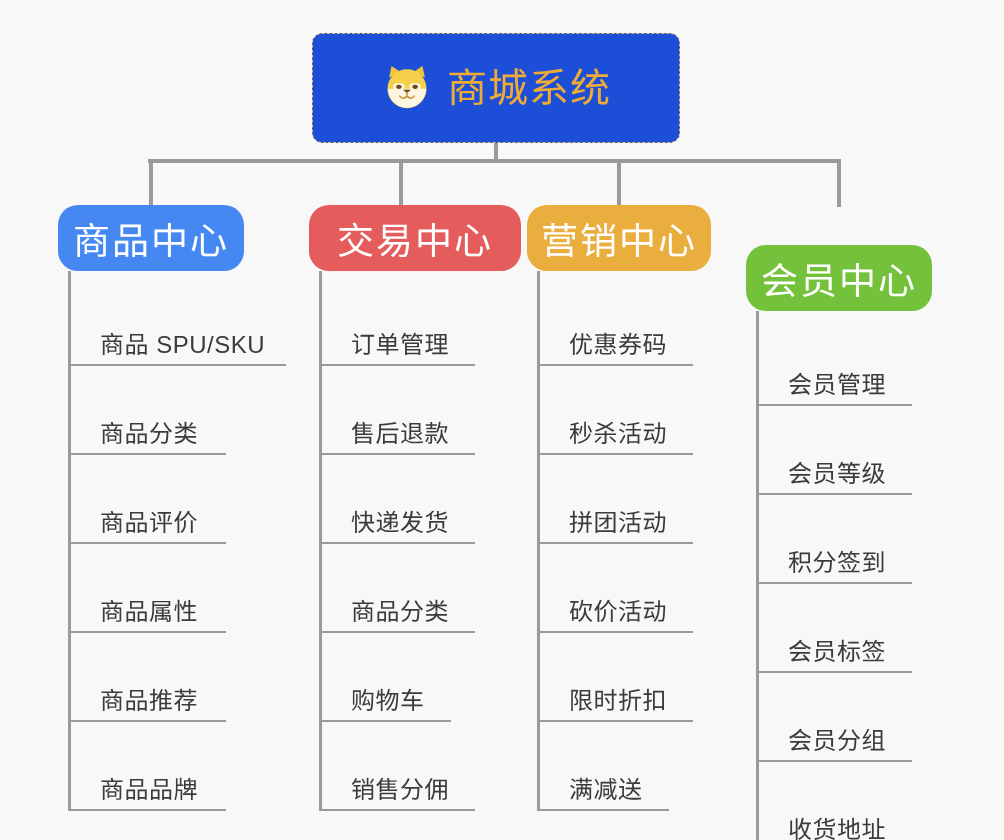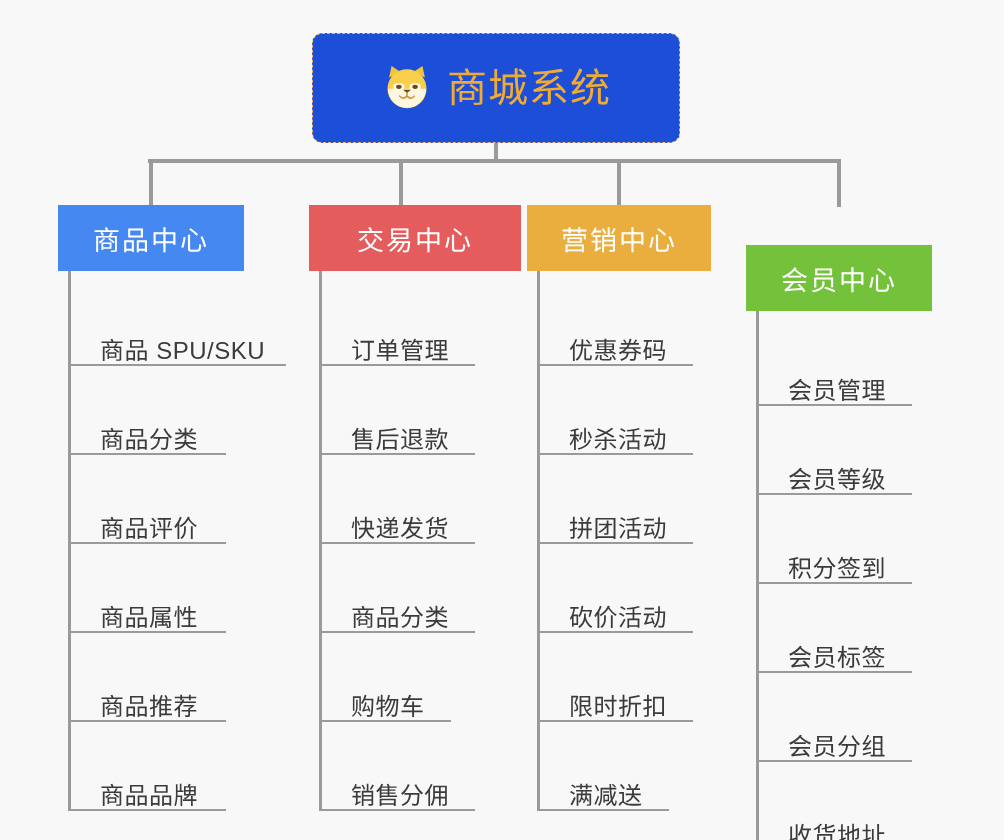--- a/index.html
+++ b/index.html
@@ -87,26 +87,26 @@
   }
 
   
   .branch {
     position: absolute;
     top: 205px;
   }
   .cat-box {
     box-sizing: border-box;
     height: 66px;
-    border-radius: 0;
+    border-radius: 20px;
     display: flex;
     align-items: center;
     justify-content: center;
     color: #ffffff;
-    font-size: 27px;
+    font-size: 37px;
     letter-spacing: 2px;
     white-space: nowrap;
   }
 
   
   .leaf-list {
     position: relative;
     margin-top: 0;
     padding-top: 6px;
   }
@@ -117,21 +117,21 @@
     width: 3px;
     background: #9a9a9a;
   }
   .leaf {
     position: relative;
     height: 89px;
     box-sizing: border-box;
     display: flex;
     align-items: flex-end;
     padding-left: 42px;
-    padding-bottom: 2px;
+    padding-bottom: 8px;
   }
   .leaf-label {
     font-size: 24px;
     color: #3b3b3b;
     line-height: 1.1;
     white-space: nowrap;
     letter-spacing: 0.5px;
   }
   .leaf-rule {
     position: absolute;

